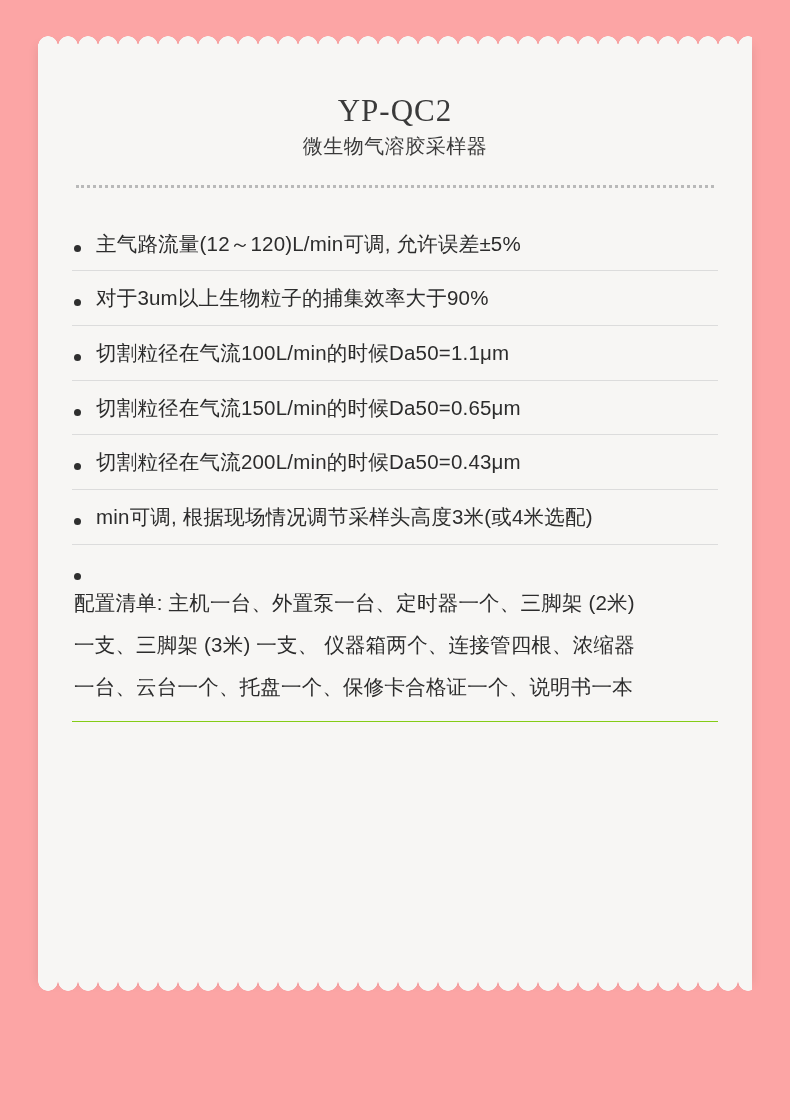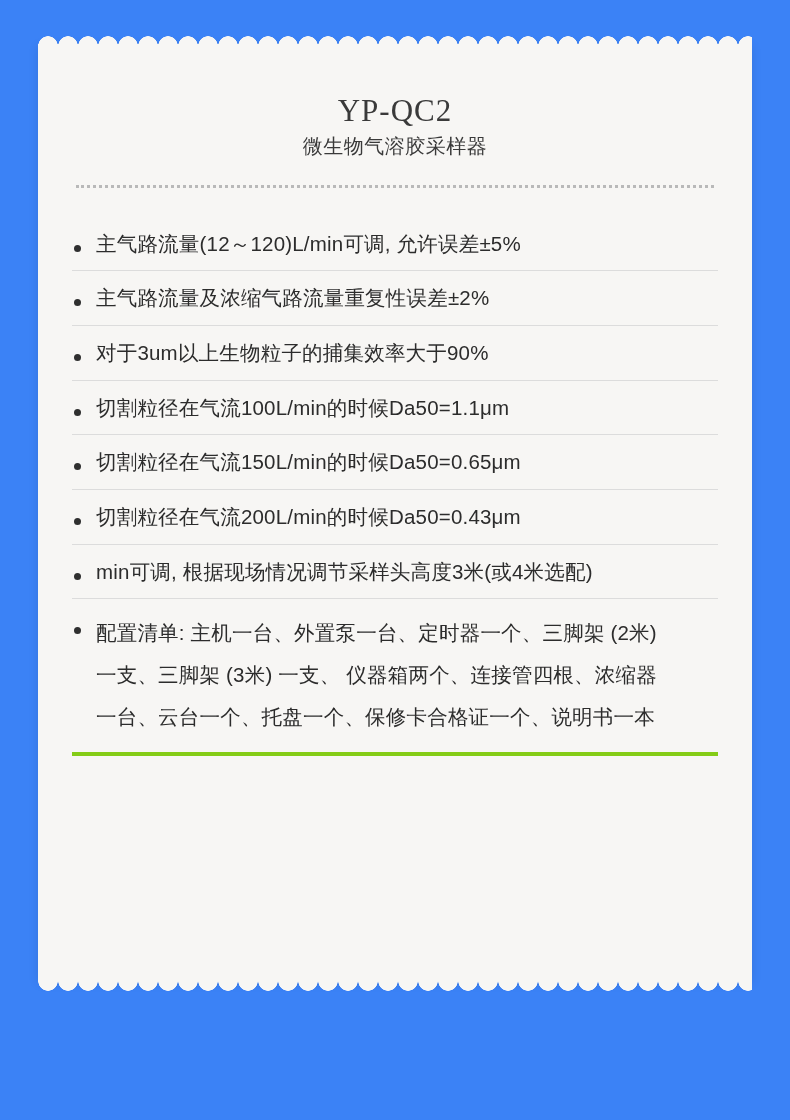--- a/index.html
+++ b/index.html
@@ -11,21 +11,21 @@
     height: 1120px;
     background: #ffffff;
     font-family: "Liberation Sans", sans-serif;
     overflow: hidden;
   }
 
   .page {
     position: relative;
     width: 790px;
     height: 1120px;
-    background: #3b82f6;
+    background: #fca5a5;
     box-sizing: border-box;
   }
 
   
   .card-wrap {
     position: absolute;
     left: 38px;
     top: 30px;
     width: 714px;
     height: 965px;
@@ -105,21 +105,22 @@
   .spec-item {
     display: flex;
     align-items: flex-start;
     padding: 13px 2px 13px 2px;
     border-bottom: 1px solid #dcdcdc;
   }
   .spec-item:first-child {
     border-top: none;
   }
   .spec-item.last {
-    border-bottom: 4px solid #84cc16;
+    border-bottom: 1px solid #84cc16;
+    flex-direction: column;
   }
 
   .bullet {
     flex: 0 0 auto;
     width: 22px;
     padding-top: 9px;
     text-align: left;
     color: #333;
     font-size: 15px;
     line-height: 1;
@@ -163,24 +164,20 @@
 
       <div class="dotted-rule"></div>
 
       <ul class="spec-list">
         <li class="spec-item">
           <span class="bullet"><span class="dot"></span></span>
           <span class="spec-text">主气路流量(12～120)L/min可调, 允许误差±5%</span>
         </li>
         <li class="spec-item">
           <span class="bullet"><span class="dot"></span></span>
-          <span class="spec-text">主气路流量及浓缩气路流量重复性误差±2%</span>
-        </li>
-        <li class="spec-item">
-          <span class="bullet"><span class="dot"></span></span>
           <span class="spec-text">对于3um以上生物粒子的捕集效率大于90%</span>
         </li>
         <li class="spec-item">
           <span class="bullet"><span class="dot"></span></span>
           <span class="spec-text">切割粒径在气流100L/min的时候Da50=1.1μm</span>
         </li>
         <li class="spec-item">
           <span class="bullet"><span class="dot"></span></span>
           <span class="spec-text">切割粒径在气流150L/min的时候Da50=0.65μm</span>
         </li>

